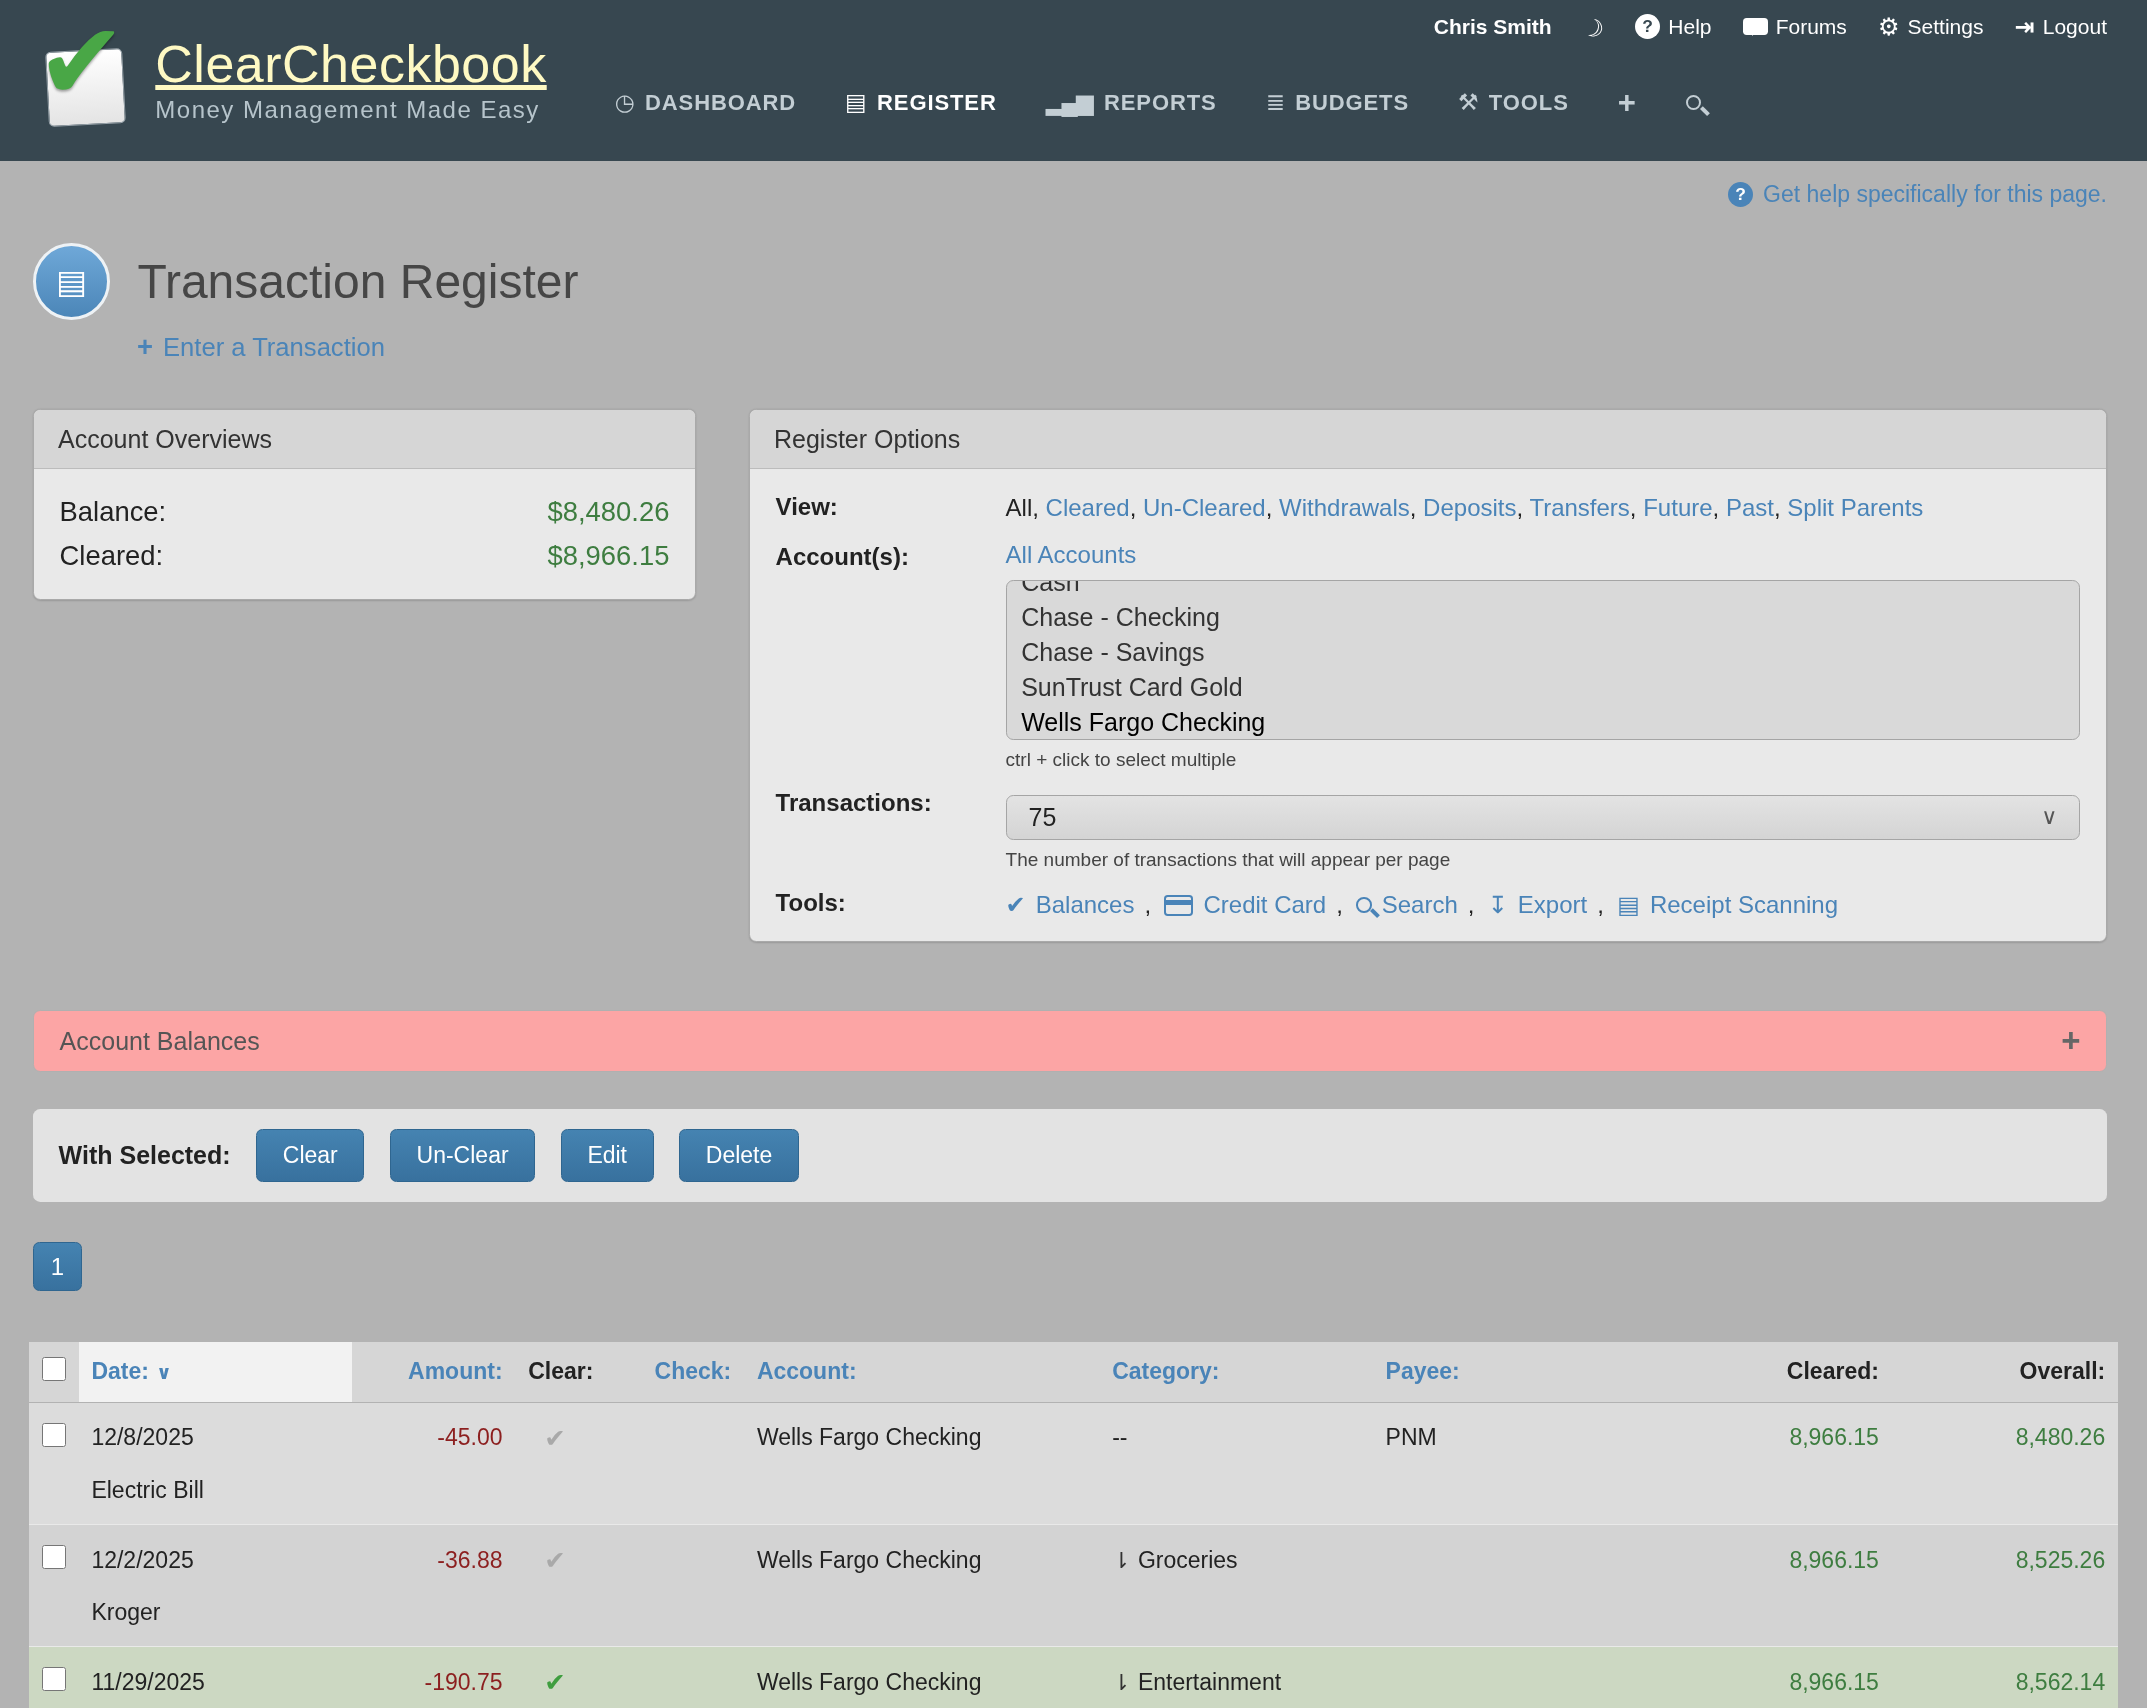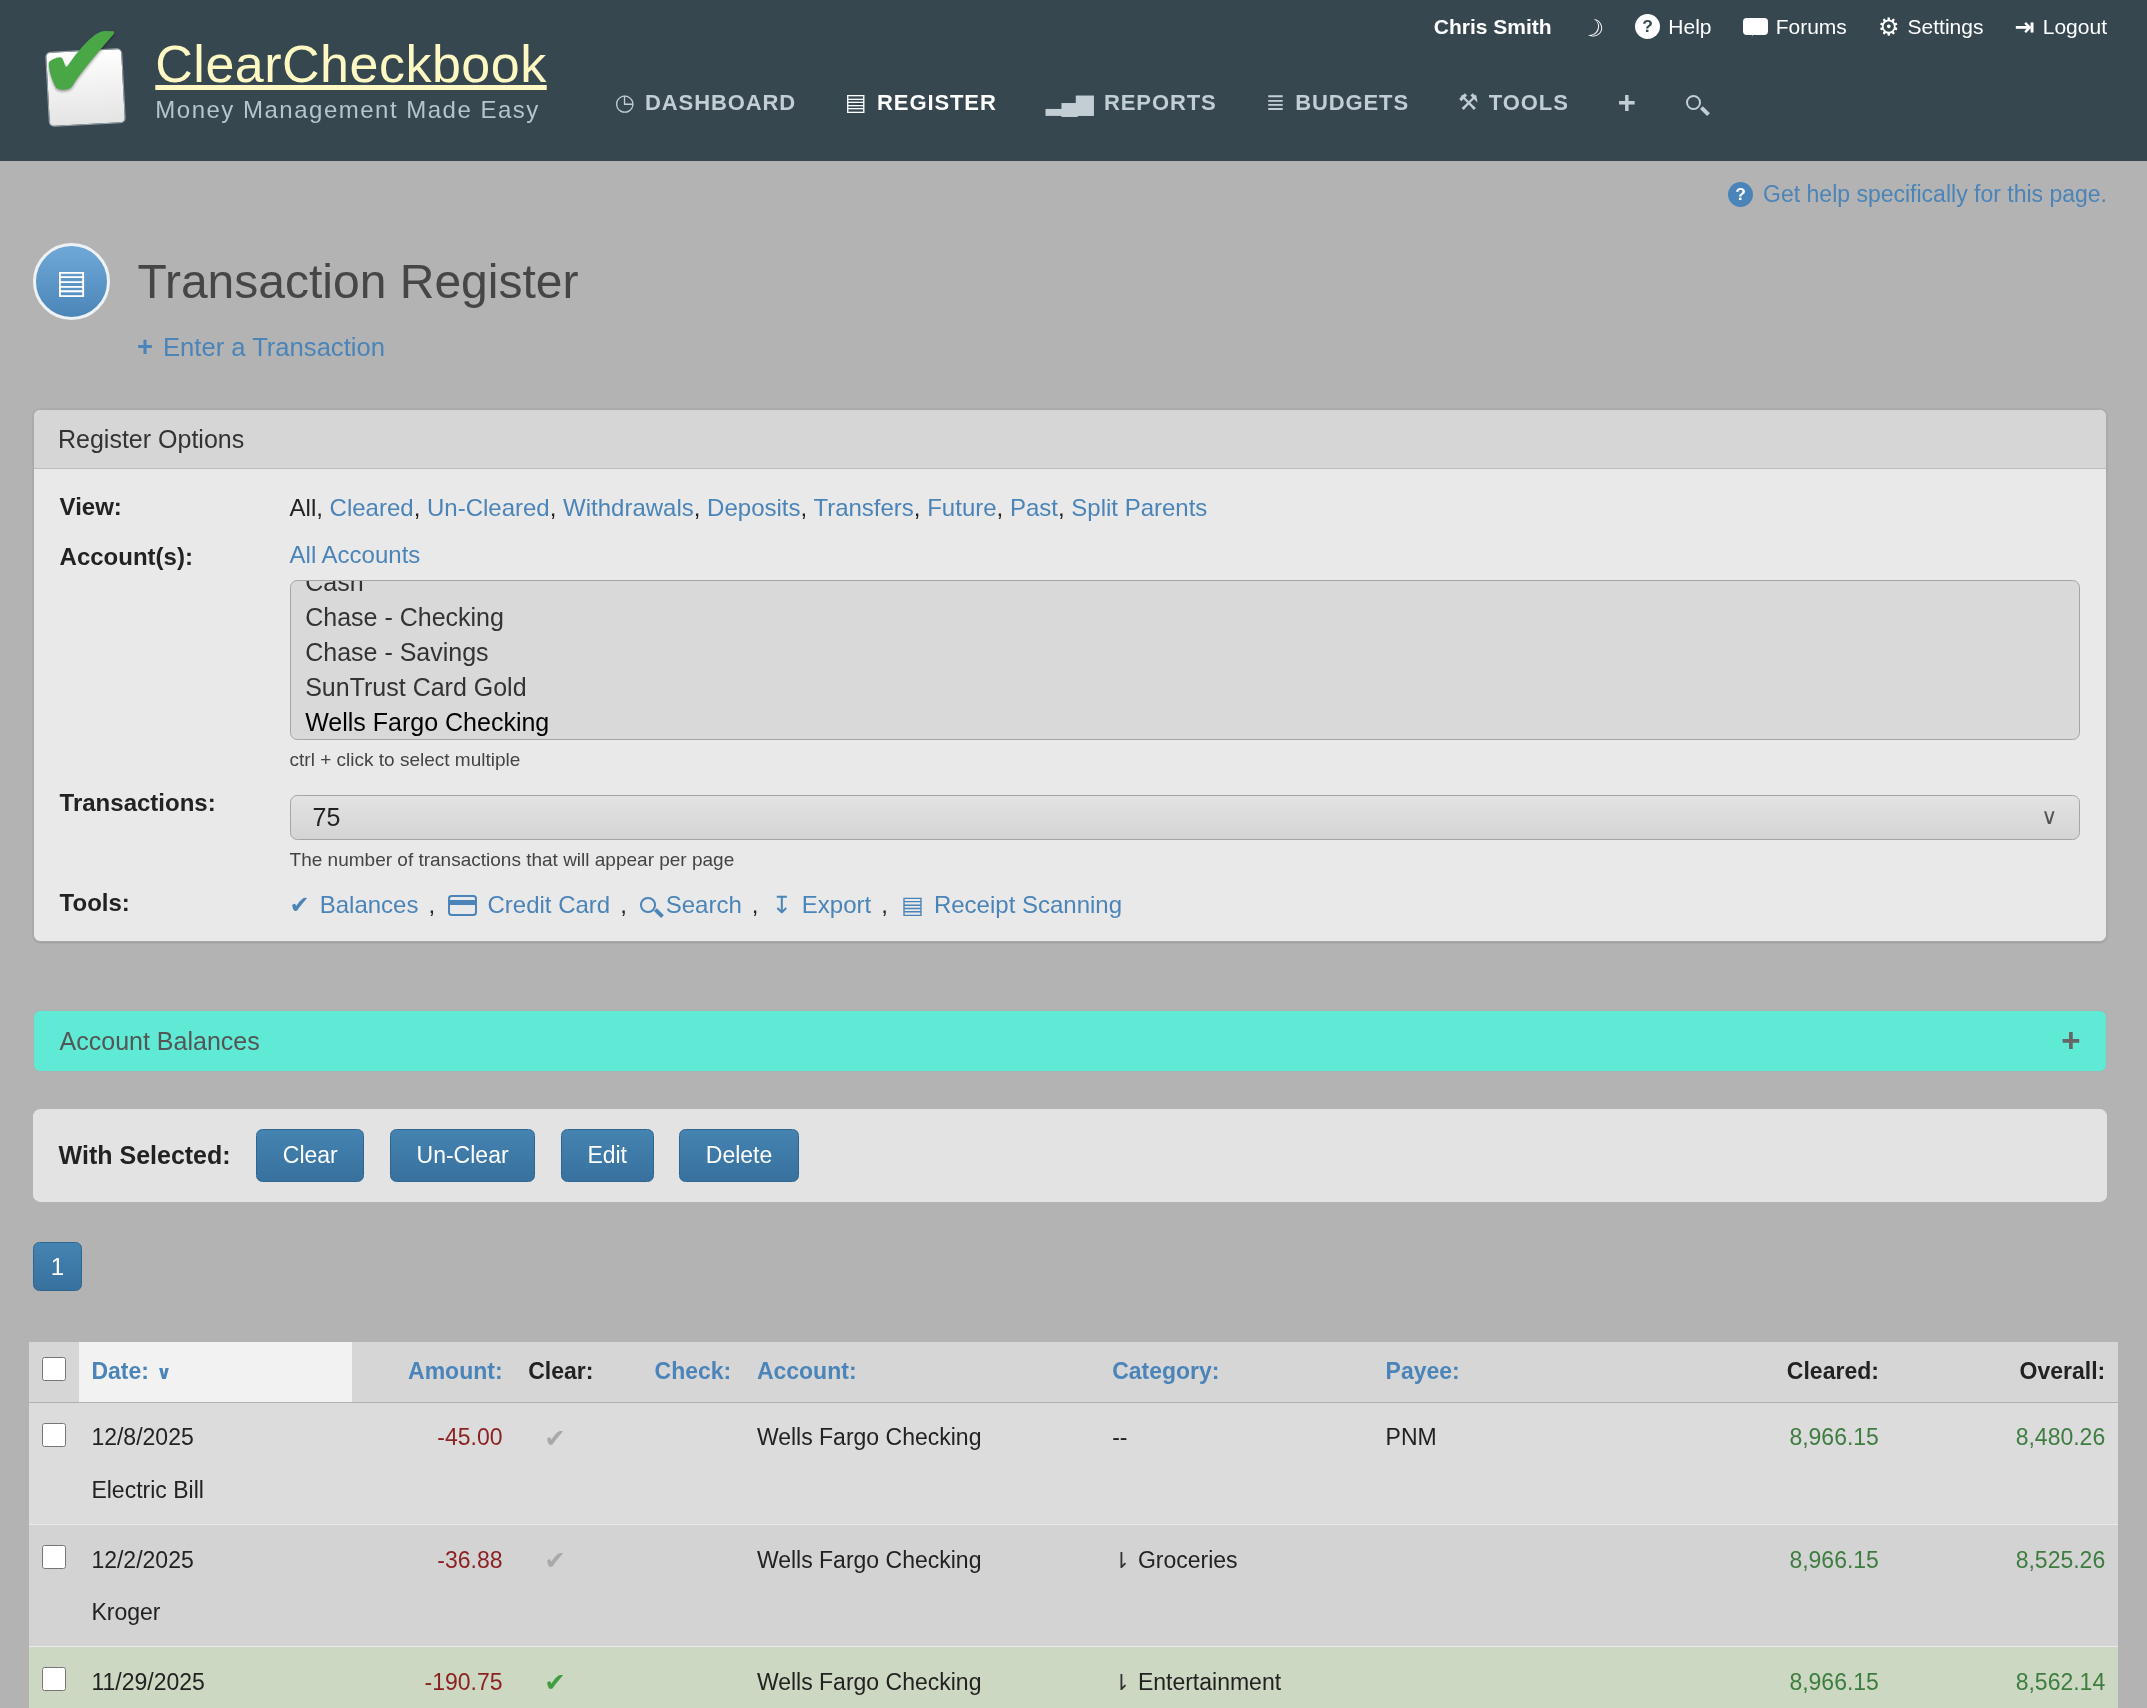--- a/index.html
+++ b/index.html
@@ -78,21 +78,21 @@
   .tool-item { display:inline-flex; gap:10px; align-items:center; color:#4a84b8; }
   .tools .tool-item:not(:last-of-type)::after { content:" ,\00a0\00a0"; color:#222; }
   .tool-icon { display:inline-flex; align-items:center; }
   .ic-check::before { content:"✔"; }
   .ic-card { width:29px; height:21px; border:2.7px solid currentColor; border-radius:3.7px; position:relative; }
   .ic-card::after { content:""; position:absolute; left:-0.9px; right:-0.9px; top:3.7px; height:4.6px; background:currentColor; }
   .ic-down::before { content:"↧"; }
   .ic-receipt::before { content:"▤"; }
 
   
-  .balances-bar { margin:68px 40px 0 33px; background:#5eead4; border:0.9px solid #b0b0b0; border-radius:7.3px; height:62px; display:flex; align-items:center; justify-content:space-between; padding:0 25.6px; color:#555; font-size:25px; }
+  .balances-bar { margin:68px 40px 0 33px; background:#fca5a5; border:0.9px solid #b0b0b0; border-radius:7.3px; height:62px; display:flex; align-items:center; justify-content:space-between; padding:0 25.6px; color:#555; font-size:25px; }
   .balances-plus { color:#666; font-size:33px; font-weight:bold; }
 
   
   .withselected { margin:37px 40px 0 33px; background:#e3e3e3; border-radius:7.3px; padding:20px 25.6px; display:flex; align-items:center; gap:25.6px; }
   .ws-label { font-weight:bold; font-size:25px; }
   .btn { background:linear-gradient(#4583b1,#38719e); color:#fff; border:0.9px solid #2f6690; border-radius:6.4px; font-size:23px; padding:12px 25.6px; }
 
   
   .pagination { margin:40px 0 0 33px; }
   .page-btn { display:inline-flex; width:49px; height:49px; background:linear-gradient(#4583b1,#38719e); border:0.9px solid #2f6690; color:#fff; border-radius:6.4px; font-size:24px; align-items:center; justify-content:center; }
@@ -207,20 +207,33 @@
     <span class="title-icon">▤</span>
     <h1>Transaction Register</h1>
   </div>
   <a class="enter-link">
     <span class="enter-plus">+</span>
     <span>Enter a Transaction</span>
   </a>
 </div>
 
 <div class="panels">
+  <section class="panel overviews">
+    <div class="panel-header">Account Overviews</div>
+    <div class="ov-body">
+      <div class="ov-row">
+        <span>Balance:</span>
+        <span class="ov-value">$8,480.26</span>
+      </div>
+      <div class="ov-row">
+        <span>Cleared:</span>
+        <span class="ov-value">$8,966.15</span>
+      </div>
+    </div>
+  </section>
 
   <section class="panel options">
     <div class="panel-header">Register Options</div>
     <div class="opt-body">
       <div class="opt-label">View:</div>
       <div class="views">
         
           <span class="view-item plain">All</span>
         
           <span class="view-item link">Cleared</span>

